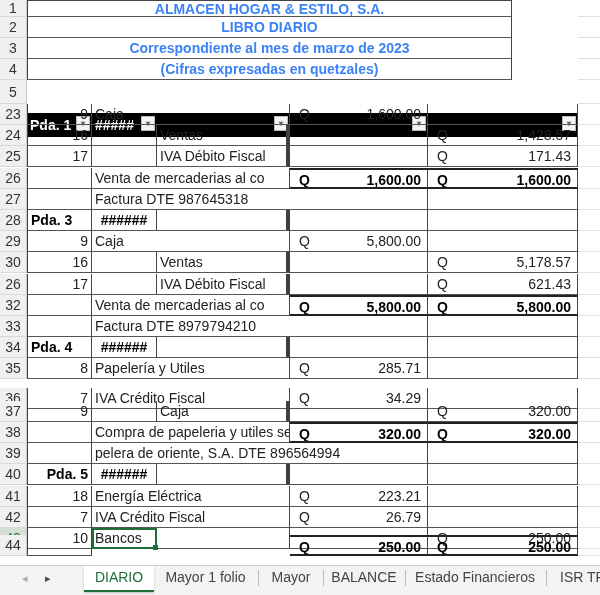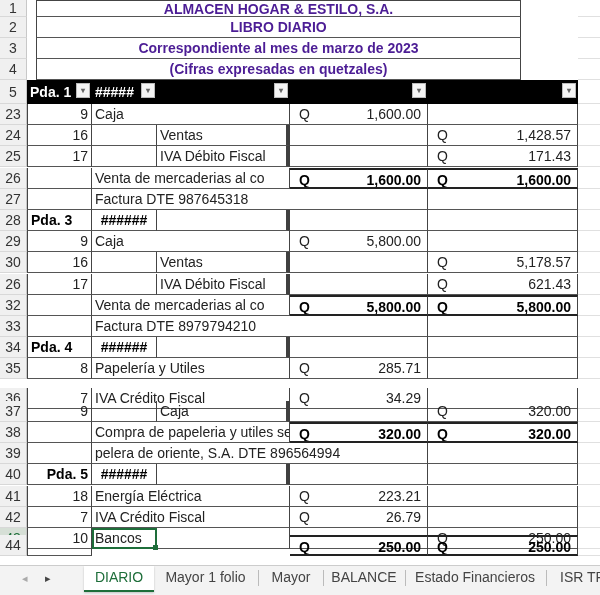--- a/index.html
+++ b/index.html
@@ -2,22 +2,22 @@
 <html><head>
 <meta charset="utf-8">
 <style>
   html, body { margin:0; padding:0; background:#fff; }
   body { width:600px; height:595px; overflow:hidden; position:relative; font-family:"Liberation Sans", sans-serif; }
   .grid { position:absolute; left:0; top:0; width:600px; height:565px; overflow:hidden; }
   .row { position:absolute; left:0; width:600px; height:21px; }
   .rh { position:absolute; left:0; top:0; width:27px; height:100%; background:#f0f0f0; color:#333; font-size:14px; text-align:center; line-height:21px; border-right:1px solid #c8c8c8; border-bottom:1px solid #d8d8d8; box-sizing:border-box; }
   .rh.active { background:#d6dfd6; color:#1e6e3a; }
   .cell { position:absolute; top:0; height:100%; box-sizing:border-box; font-size:14px; line-height:21px; white-space:nowrap; overflow:hidden; color:#222; padding:0 3px; }
-  .title { left:36px; width:485px; text-align:center; font-weight:bold; font-size:14px; color:#4c1d95; border-left:1px solid #444; border-right:1px solid #444; border-bottom:1px solid #555; }
-  .hdr { background:#000; color:#fff; font-weight:bold; }
+  .title { left:27px; width:485px; text-align:center; font-weight:bold; font-size:14px; color:#3b82f6; border-left:1px solid #444; border-right:1px solid #444; border-bottom:1px solid #555; }
+  .hdr { background:#000; color:#fff; font-weight:bold;margin-top:33px; }
   .filter { position:absolute; right:2px; top:3px; width:14px; height:15px; background:#f4f4f4; border:1px solid #bbb; box-sizing:border-box; font-size:8px; color:#666; text-align:center; line-height:13px; }
   .cA { left:27px; width:65px; text-align:right; border-left:1px solid #444; border-right:1px solid #444; }
   .cB { left:92px; width:65px; border-right:1px solid #444; }
   .cC { left:157px; width:133px; border-right:4px solid #404040; }
   .cBC { left:92px; width:198px; border-right:1px solid #444; }
   .cD { left:290px; width:138px; border-right:1px solid #444; }
   .cE { left:428px; width:150px; border-right:1px solid #444; }
   .bline { border-bottom:1px solid #555; }
   .q { position:absolute; left:9px; }
   .amt { position:absolute; right:6px; }

